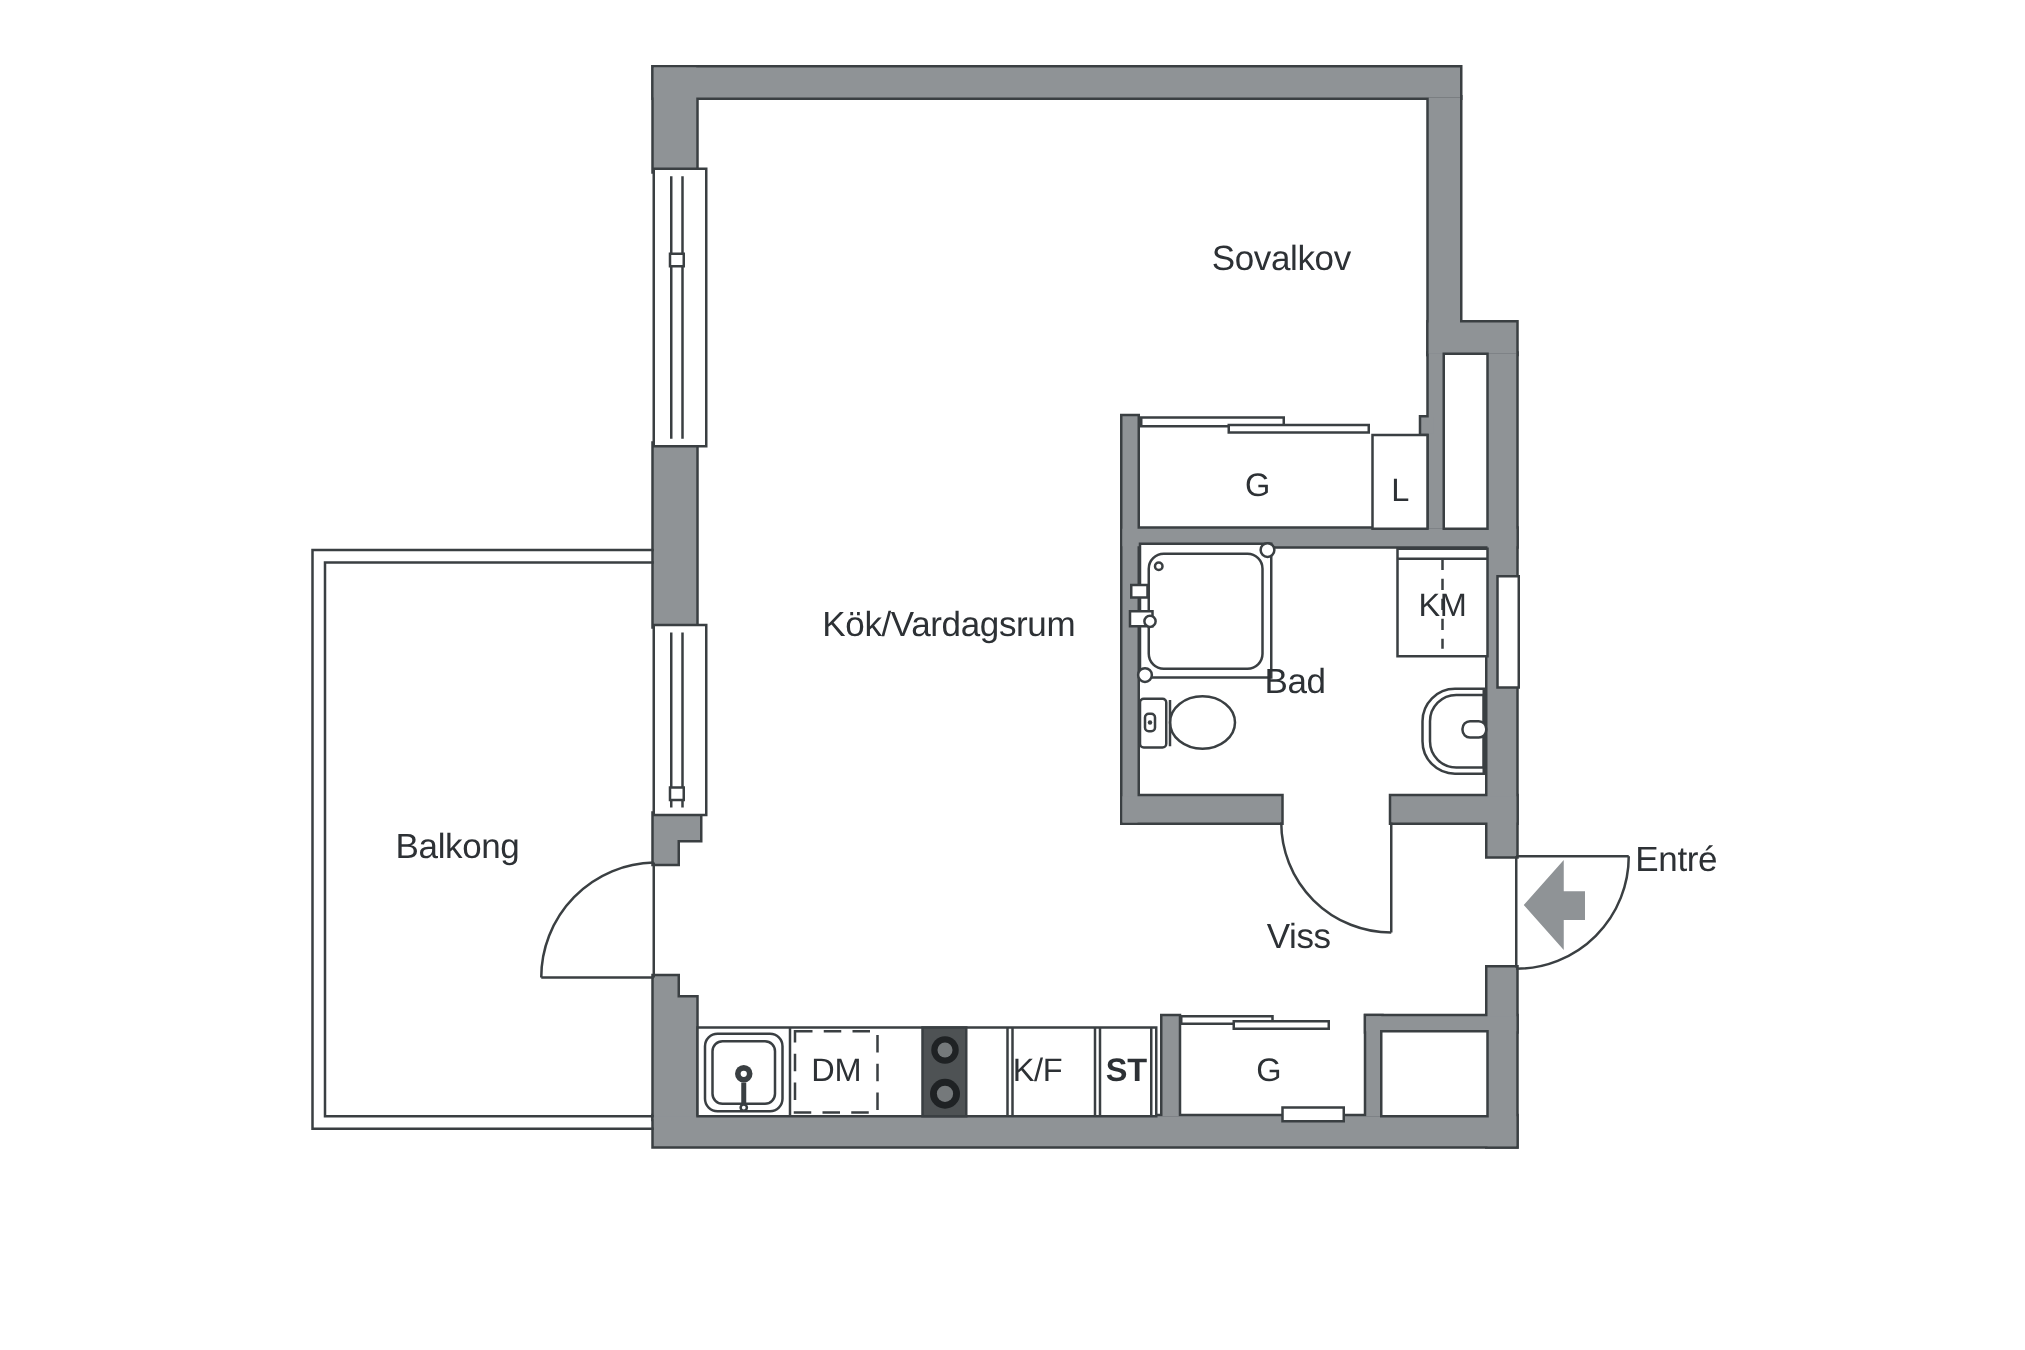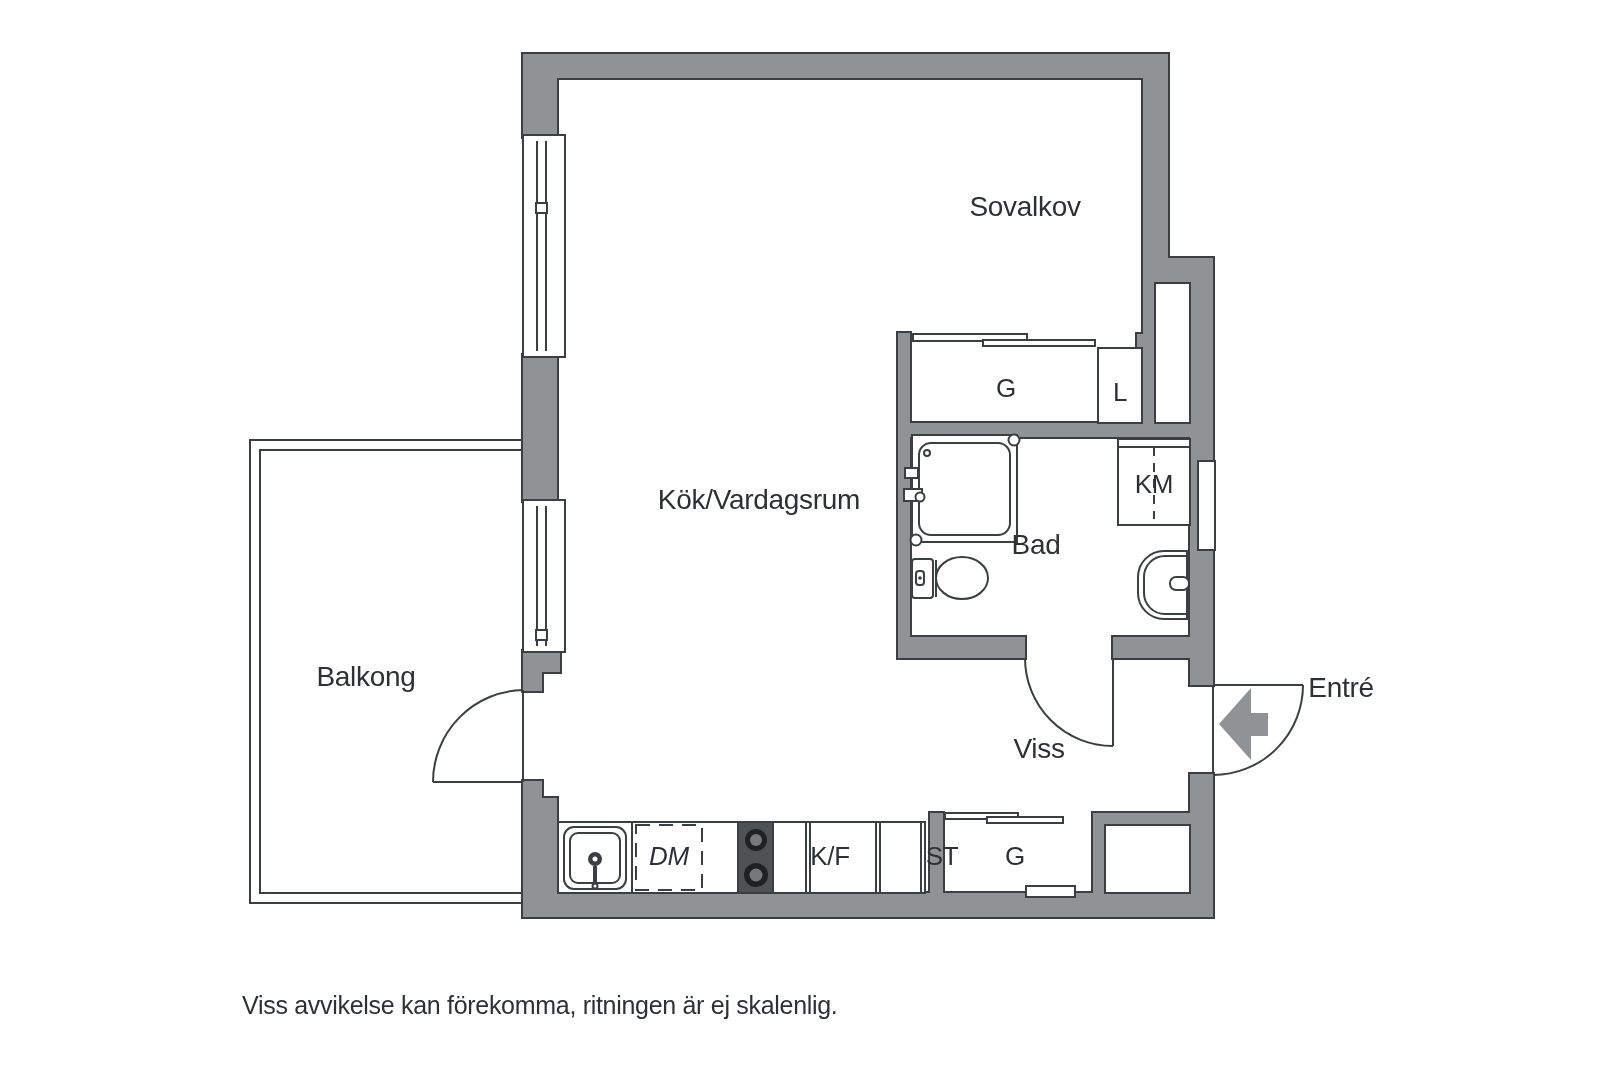--- a/index.html
+++ b/index.html
@@ -197,19 +197,18 @@
   <div class="lbl room-lbl" style="left:366px;top:677px;">Balkong</div>
   <div class="lbl room-lbl" style="left:759px;top:500px;">Kök/Vardagsrum</div>
   <div class="lbl room-lbl" style="left:1025px;top:207px;">Sovalkov</div>
   <div class="lbl room-lbl" style="left:1036px;top:545px;">Bad</div>
   <div class="lbl room-lbl" style="left:1039px;top:749px;">Viss</div>
   <div class="lbl room-lbl" style="left:1341px;top:688px;">Entré</div>
 
   <div class="lbl fixture-lbl" style="left:1006px;top:388px;">G</div>
   <div class="lbl fixture-lbl" style="left:1120px;top:392px;">L</div>
   <div class="lbl fixture-lbl" style="left:1154px;top:484px;">KM</div>
-  <div class="lbl fixture-lbl" style="left:669px;top:856px;font-style:italic;">DM</div>
+  <div class="lbl fixture-lbl" style="left:669px;top:856px;">DM</div>
   <div class="lbl fixture-lbl" style="left:830px;top:856px;">K/F</div>
-  <div class="lbl fixture-lbl" style="left:942px;top:856px;">ST</div>
+  <div class="lbl fixture-lbl" style="left:901px;top:856px;font-weight:bold;">ST</div>
   <div class="lbl fixture-lbl" style="left:1015px;top:856px;">G</div>
 
-  <div id="disclaimer">Viss avvikelse kan förekomma, ritningen är ej skalenlig.</div>
 </div>
 
 </body></html>

